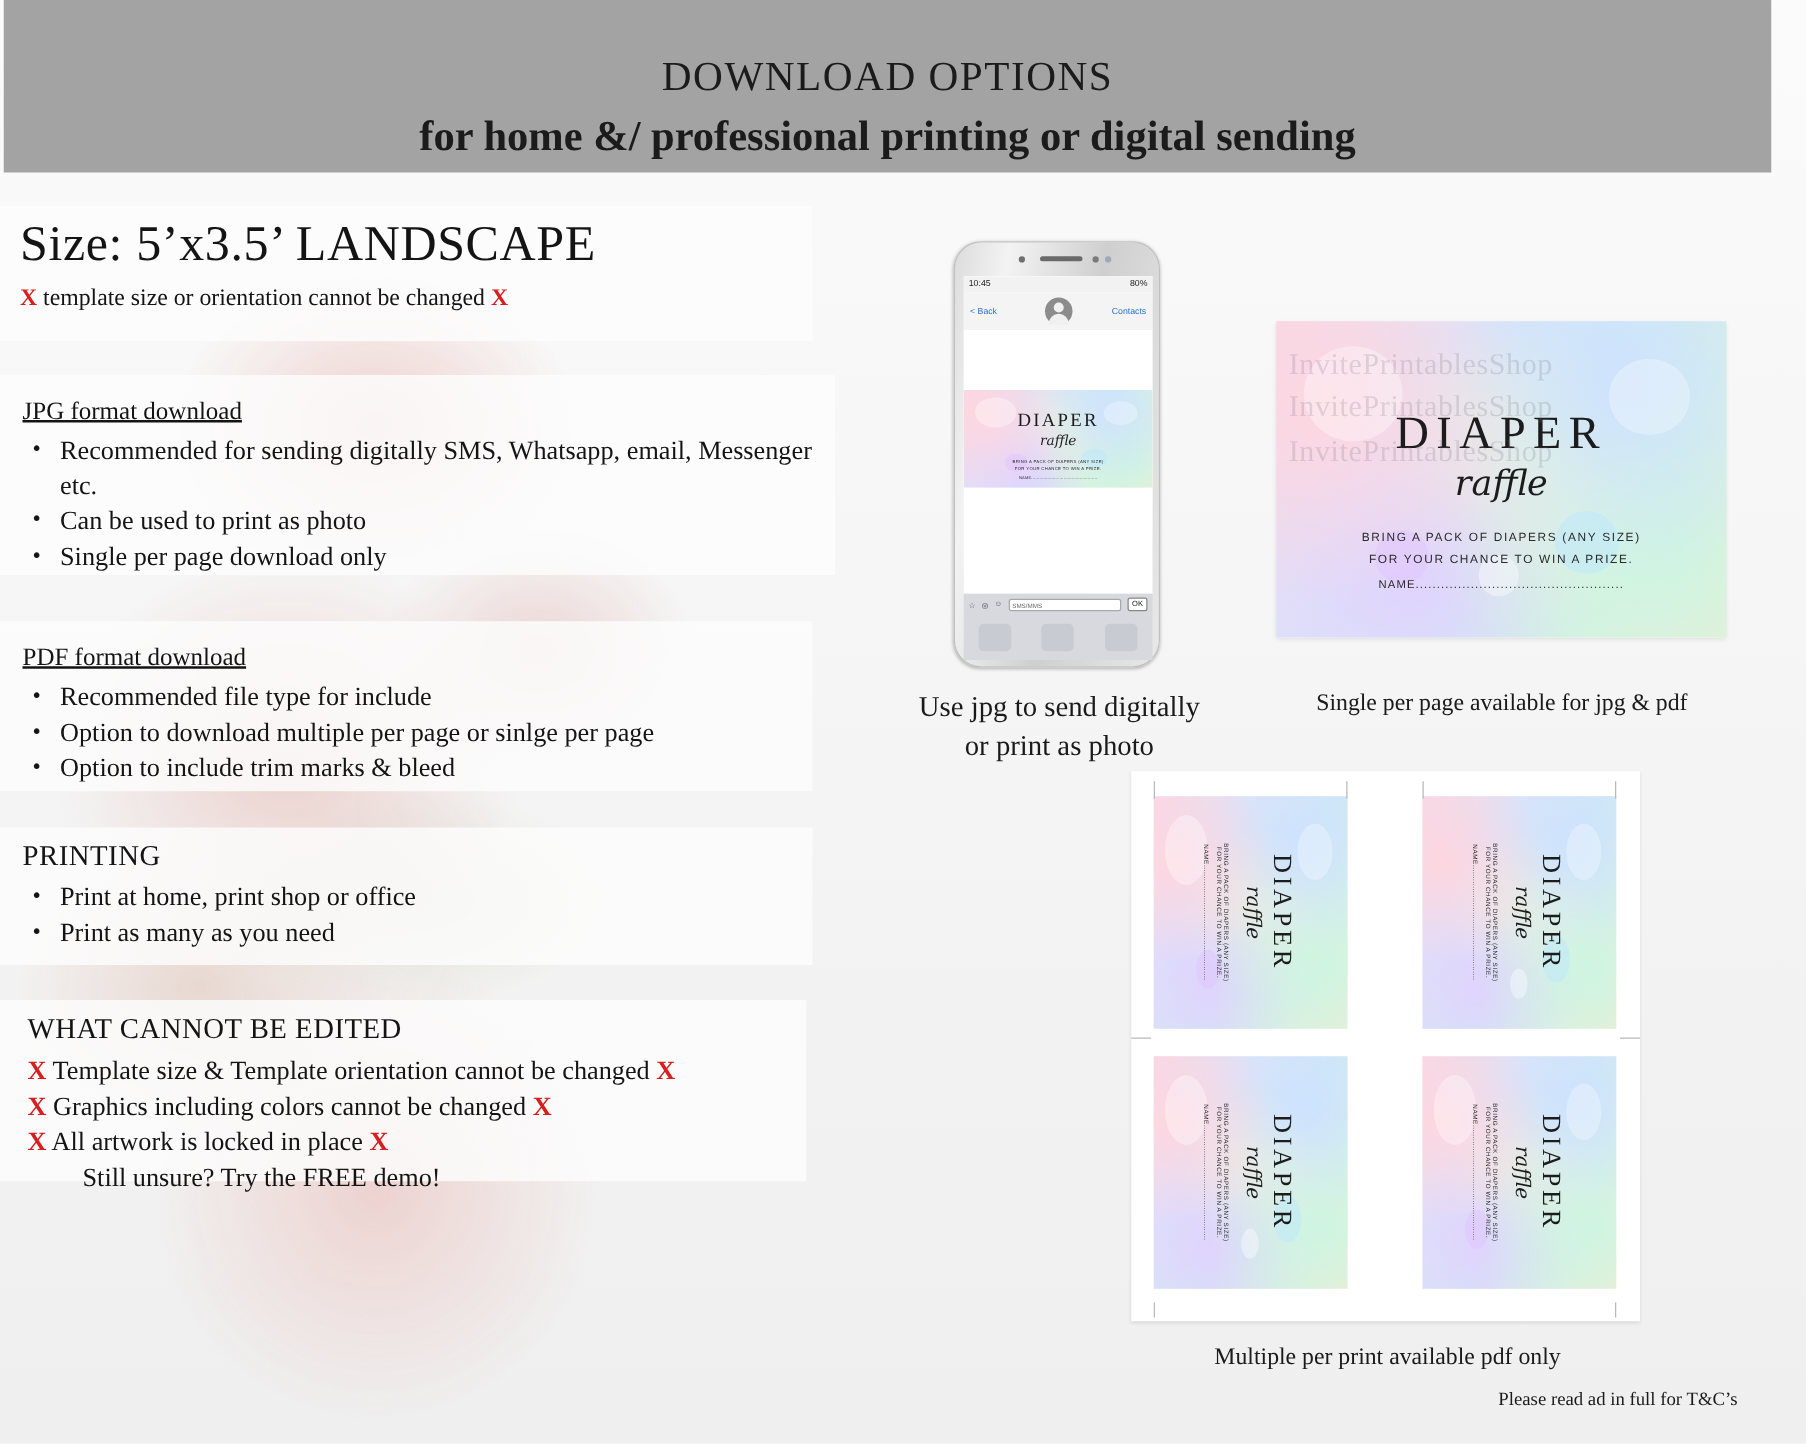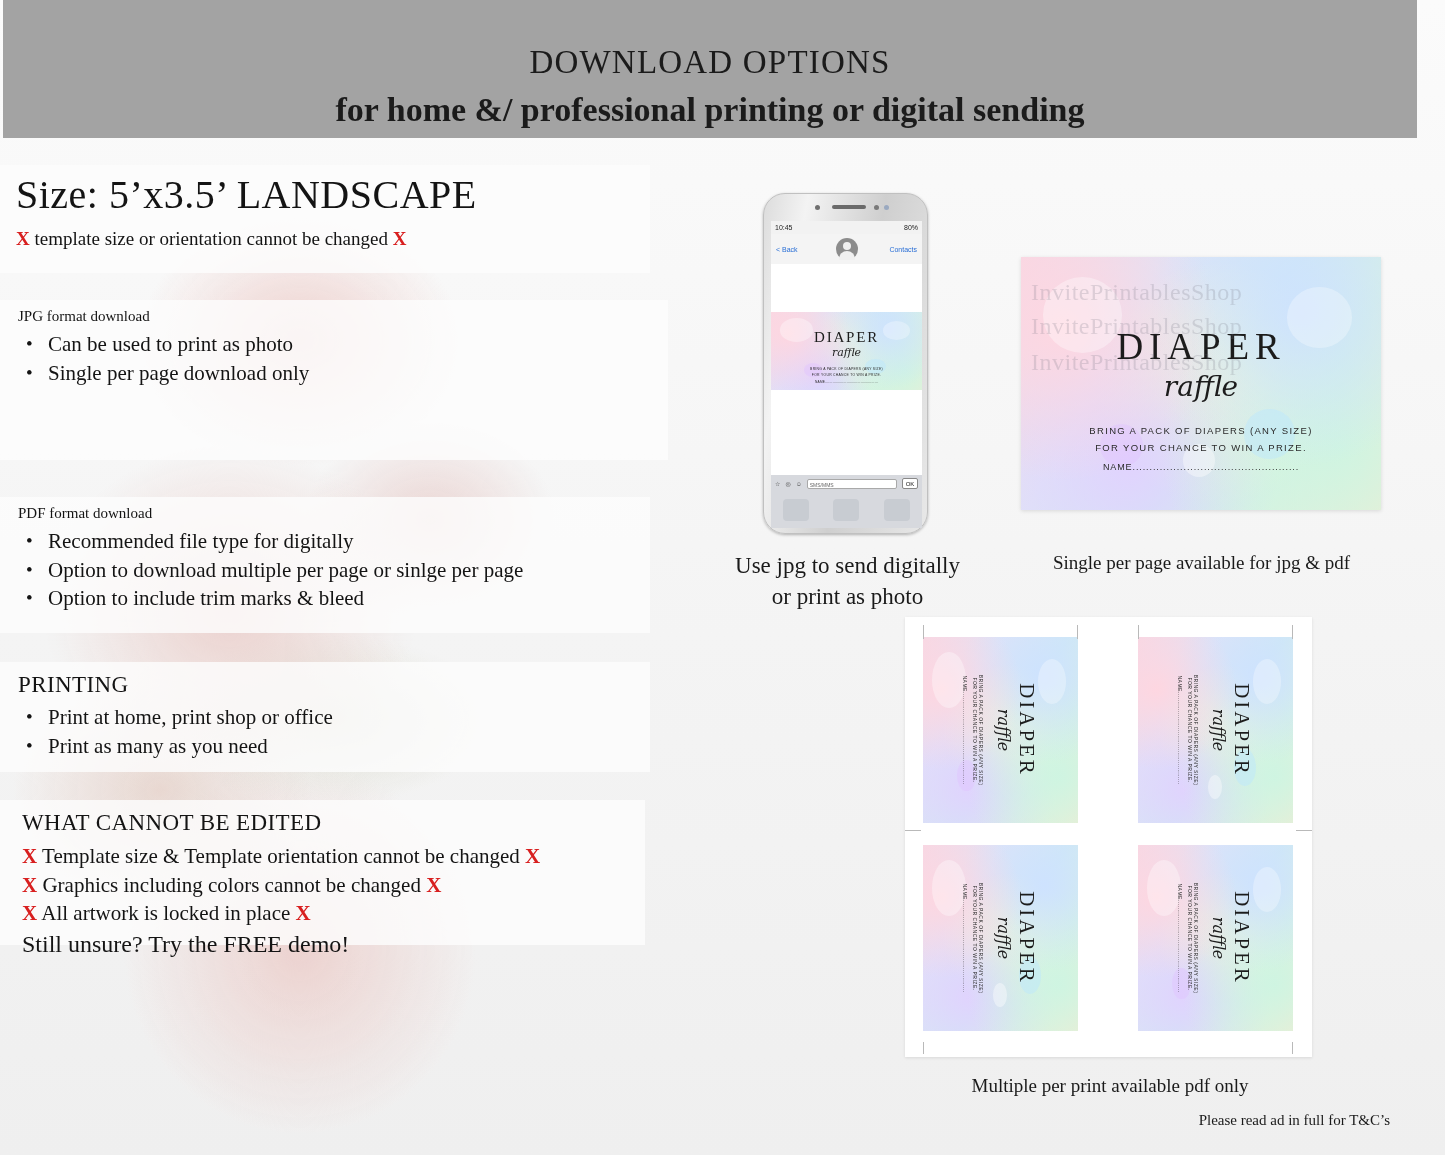--- a/index.html
+++ b/index.html
@@ -78,22 +78,23 @@
   }
   .panel-size .sub { font-size: 19px; margin-top: 10px; }
   .xmark { color: #d81f1f; font-weight: 700; }
 
   .panel-jpg { left: 0; top: 300px; width: 668px; height: 160px; padding: 8px 0 0 18px; }
   .panel-pdf { left: 0; top: 497px; width: 650px; height: 136px; padding: 8px 0 0 18px; }
   .panel-print { left: 0; top: 662px; width: 650px; height: 110px; padding: 10px 0 0 18px; }
   .panel-cannot { left: 0; top: 800px; width: 645px; height: 145px; padding: 10px 0 0 22px; }
 
   .sec-head {
-    font-size: 15px;
-    margin: 0 0 6px 0;
+    font-size: 20px;
+    text-decoration: underline;
+    margin: 10px 0 6px 0;
     font-weight: 400;
   }
   .sec-head-plain {
     font-size: 23px;
     margin: 0 0 6px 0;
     font-weight: 400;
     letter-spacing: 0.4px;
   }
   ul.bullets { margin: 0; padding-left: 26px; list-style: none; }
   ul.bullets li {
@@ -104,21 +105,21 @@
     margin-bottom: 1px;
   }
   ul.bullets li::before {
     content: "\2022";
     position: absolute;
     left: -18px;
     top: 0;
     font-size: 19px;
   }
   .xline { font-size: 21px; line-height: 1.36; }
-  .plainline { font-size: 24px; line-height: 1.36; }
+  .plainline { font-size: 21px; line-height: 1.36; margin-left: 44px; }
 
   
   .phone {
     position: absolute;
     left: 763px; top: 193px;
     width: 165px; height: 341px;
     border-radius: 22px;
     background: linear-gradient(100deg,#dcdcdc 0%,#f3f3f3 20%,#cfcfcf 55%,#e8e8e8 100%);
     box-shadow: 0 1px 3px rgba(0,0,0,0.28);
     z-index: 3;
@@ -283,29 +284,30 @@
   <div class="sub">
     <span class="xmark">X</span>
     <span>template size or orientation cannot be changed</span>
     <span class="xmark">X</span>
   </div>
 </div>
 
 <div class="panel panel-jpg">
   <div class="sec-head">JPG format download</div>
   <ul class="bullets">
+    <li>Recommended for sending digitally SMS, Whatsapp, email, Messenger etc.</li>
     <li>Can be used to print as photo</li>
     <li>Single per page download only</li>
   </ul>
 </div>
 
 <div class="panel panel-pdf">
   <div class="sec-head">PDF format download</div>
   <ul class="bullets">
-    <li>Recommended file type for digitally</li>
+    <li>Recommended file type for include</li>
     <li>Option to download multiple per page or sinlge per page</li>
     <li>Option to include trim marks &amp; bleed</li>
   </ul>
 </div>
 
 <div class="panel panel-print">
   <div class="sec-head-plain">PRINTING</div>
   <ul class="bullets">
     <li>Print at home, print shop or office</li>
     <li>Print as many as you need</li>

